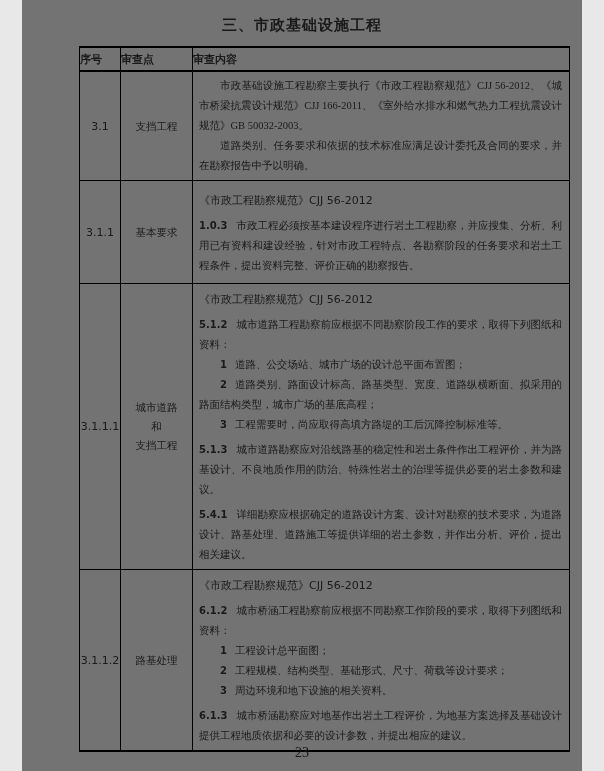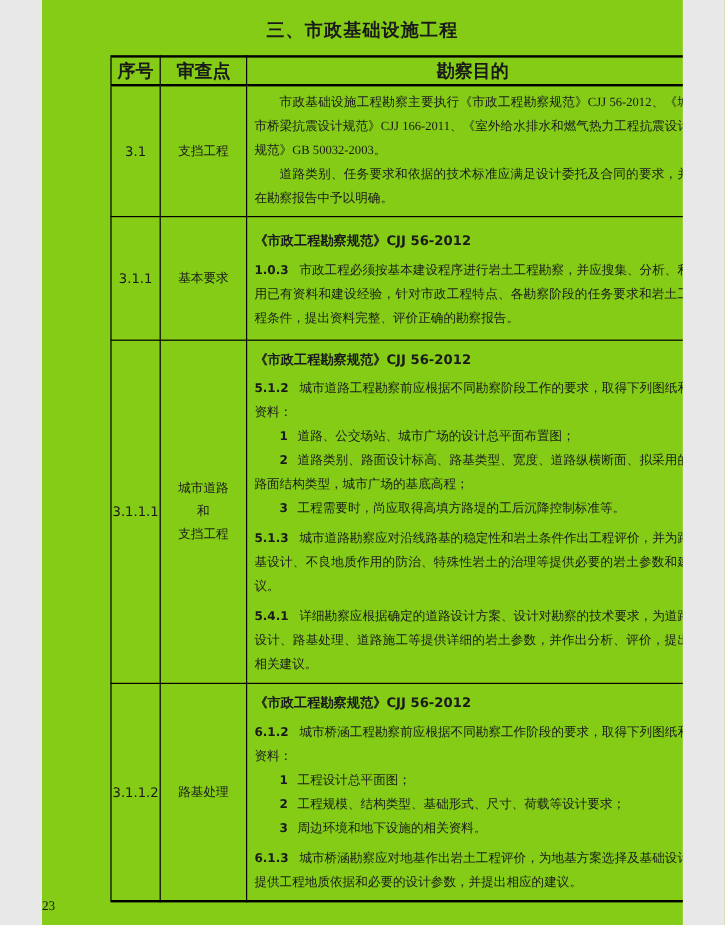--- a/index.html
+++ b/index.html
@@ -3,26 +3,25 @@
 <meta charset="utf-8">
 <style>
   html, body { margin: 0; padding: 0; }
   body {
     background: #e8e8e8;
     font-family: "Liberation Serif", "DejaVu Serif", serif;
     color: #1a1a1a;
   }
   .page {
     position: relative;
-    width: 496px;
+    width: 560px;
     height: 771px;
     margin: 0 auto;
-    background: #84cc16;
+    background: #737373;
     overflow: hidden;
-    padding-left: 38px;
   }
   .doc-title {
     position: absolute;
     top: 16px;
     left: 0;
     width: 100%;
     text-align: center;
     font-size: 15px;
     font-weight: bold;
     letter-spacing: 1px;
@@ -42,23 +41,23 @@
   table.review-table td {
     border: 1px solid #000;
   }
   table.review-table { border-top: 2px solid #000; border-bottom: 2px solid #000; }
   table.review-table thead th { border-bottom: 2px solid #000; }
   col.c-serial  { width: 41px; }
   col.c-point   { width: 72px; }
   col.c-content { width: 377px; }
   th {
     height: 22px;
-    font-size: 15px;
+    font-size: 11px;
     font-weight: bold;
-    text-align: center;
+    text-align: left;
     vertical-align: middle;
     padding: 0;
   }
   td { padding: 0; }
   td.serial-cell {
     font-size: 11px;
     font-weight: normal;
     text-align: center;
     vertical-align: middle;
     font-family: "DejaVu Sans", "Liberation Sans", sans-serif;
@@ -76,41 +75,42 @@
     font-size: 10.5px;
     padding: 4px 7px 4px 6px;
   }
   td.content-cell p {
     margin: 0;
     line-height: 20px;
     text-align: justify;
   }
   p.heading {
     text-align: right;
-    font-weight: bold;
+    font-weight: normal;
     font-size: 11px;
     margin: 2px 0 3px 0 !important;
     font-family: "DejaVu Sans", "Liberation Sans", sans-serif;
   }
   p.indent { text-indent: 2em; }
   p.item   { text-indent: 2em; }
   p.clause { margin-top: 5px !important; }
   .num {
     font-weight: bold;
     margin-right: 9px;
     font-family: "DejaVu Sans", "Liberation Sans", sans-serif;
     font-size: 10px;
   }
   p.item .num { margin-right: 8px; }
   .page-number {
     position: absolute;
     left: 0;
     bottom: 10px;
     width: 100%;
-    font-size: 11px;
+    text-align: center;
+    font-size: 14px;
   }
   
   tbody tr:nth-child(1) { height: 108px; }
   tbody tr:nth-child(2) { height: 103px; }
   tbody tr:nth-child(3) { height: 258px; }
   tbody tr:nth-child(4) { height: 181px; }
 </style>
 </head>
 <body>
 
@@ -121,21 +121,21 @@
   <table class="review-table">
     <colgroup>
       <col class="c-serial">
       <col class="c-point">
       <col class="c-content">
     </colgroup>
     <thead>
       <tr>
         <th>序号</th>
         <th>审查点</th>
-        <th>勘察目的</th>
+        <th>审查内容</th>
       </tr>
     </thead>
     <tbody>
     <tr>
           <td class="serial-cell">3.1</td>
           <td class="point-cell">支挡工程</td>
           <td class="content-cell">
             <p class="indent">市政基础设施工程勘察主要执行《市政工程勘察规范》CJJ 56-2012、《城市桥梁抗震设计规范》CJJ 166-2011、《室外给水排水和燃气热力工程抗震设计规范》GB 50032-2003。</p>
             <p class="indent">道路类别、任务要求和依据的技术标准应满足设计委托及合同的要求，并在勘察报告中予以明确。</p>
           </td>

